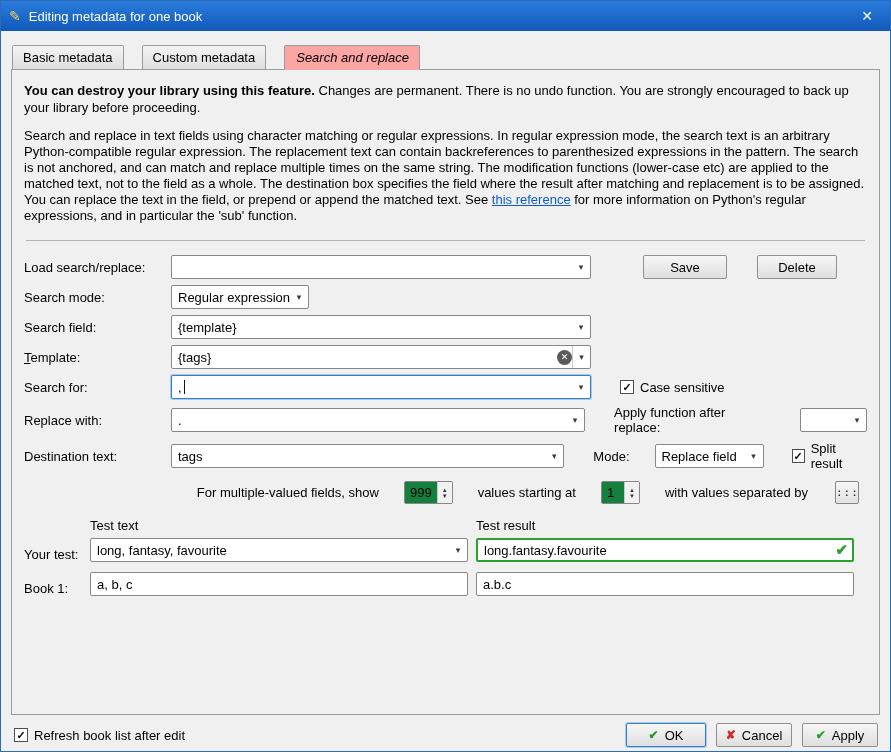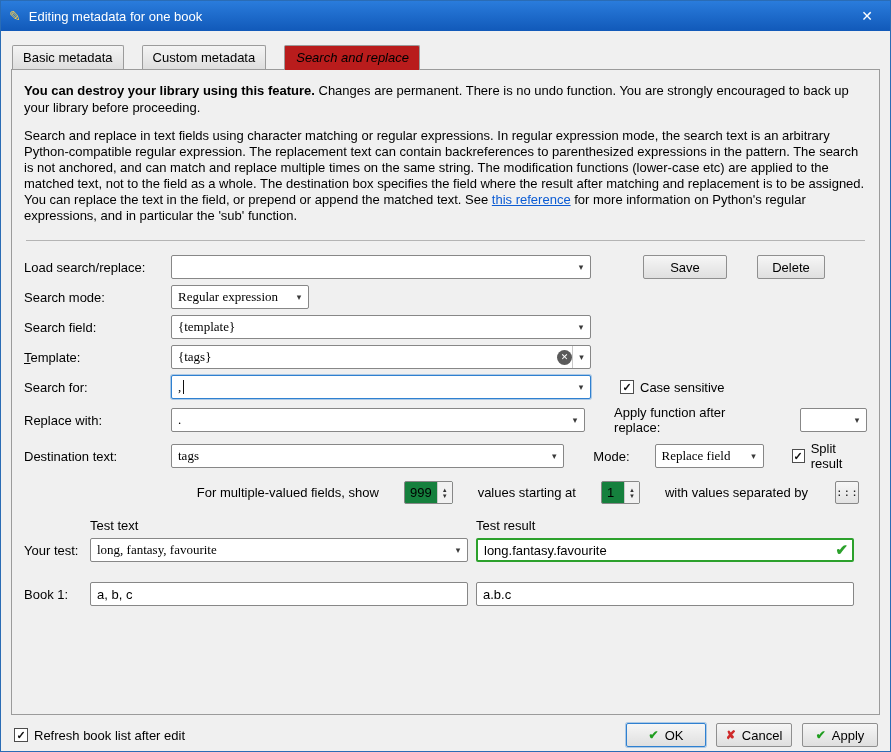--- a/index.html
+++ b/index.html
@@ -13,53 +13,53 @@
   .app-icon{ margin-right:8px; color:#ffd24a; font-size:14px; }
   .titlebar .title{ flex:1; }
   .close-btn{ width:46px; height:30px; display:flex; align-items:center; justify-content:center;
               font-size:14px; cursor:pointer; }
 
   
   .tabs{ display:flex; padding:13px 0 0 11px; position:relative; }
   .tab{ border:1px solid #9b9b9b; border-bottom:none; background:linear-gradient(#f4f4f4,#dddddd);
         padding:4px 10px 3px; margin-right:18px; font-size:13px; border-radius:2px 2px 0 0;
         position:relative; top:1px; cursor:pointer; }
-  .tab.active{ background:#b91c1c; font-style:italic; padding-bottom:5px; top:1px; z-index:3;padding-left:11px; }
+  .tab.active{ background:#fca5a5; font-style:italic; padding-bottom:5px; top:1px; z-index:3;padding-left:11px; }
 
   .panel{ margin:0 10px; border:1px solid #9b9b9b; background:#f0f0f0; height:646px;
           padding:12px 12px 0 12px; position:relative; z-index:2; }
 
   .warning{ font-size:13px; line-height:17px; margin-bottom:12px; }
   .desc{ font-size:13px; line-height:16px; margin-bottom:4px; }
   .link{ color:#0b5bd3; text-decoration:underline; cursor:pointer; }
   hr.sep{ border:none; border-top:1px solid #b4b4b4; margin:16px 2px 14px 2px; }
 
   
   .frow{ display:flex; align-items:center; margin-bottom:6px; font-size:13px;gap:19px; }
   .flabel{ width:128px; flex:0 0 128px; }
   .flabel.mnemo::first-letter{ text-decoration:underline; }
 
   .combo{ height:24px; background:#fff; border:1px solid #878787; border-radius:2px;
           display:flex; align-items:center; padding-left:6px; font-size:13px; cursor:pointer; }
-  .combo .ctext{ white-space:nowrap; overflow:hidden;font-family:Liberation Serif, serif; }
+  .combo .ctext{ white-space:nowrap; overflow:hidden; }
   .combo .carrow{ margin-left:auto; width:18px; flex:0 0 18px; text-align:center;
                   color:#3a3a3a; font-size:9px; }
   .combo.focused{ border:1px solid #2f80d0; box-shadow:0 0 0 1px rgba(47,128,208,.35); }
   .w-main{ width:420px; }
   .caret{ display:inline-block; width:1px; height:14px; background:#111; margin-left:2px; }
   .clear-icon{ width:15px; height:15px; flex:0 0 15px; border-radius:50%; background:#5a5a5a;
                color:#fff; font-size:9px; line-height:15px; text-align:center;
                margin-left:auto; cursor:pointer; }
   .clear-icon + .carrow{ margin-left:0; border-left:1px solid #c9c9c9; height:22px; line-height:22px; }
 
   .btn{ height:24px; border:1px solid #8f8f8f; border-radius:2px; font-size:13px;
         background:linear-gradient(#f6f6f6,#dfdfdf); cursor:pointer;
         font-family:"Liberation Sans", sans-serif; padding:0 10px; }
   .btn.save{ margin-left:33px; width:84px; }
-  .btn.delete{ margin-left:11px; width:68px; }
+  .btn.delete{ margin-left:11px; width:80px; }
 
   .checkbox{ display:flex; align-items:center; gap:6px; cursor:pointer; font-size:13px; }
   .checkbox .box{ width:14px; height:14px; border:1px solid #4d4d4d; background:#fff;
                   display:flex; align-items:center; justify-content:center; }
   .checkbox .mark{ font-size:11px; font-weight:bold; color:#111; line-height:1; }
 
   .spinner{ display:inline-flex; align-items:stretch; border:1px solid #878787; background:#15803d;
             height:23px; border-radius:2px; margin:0 6px; }
   .spinner .val{ padding:0 5px; display:flex; align-items:center; font-size:13px; min-width:22px; }
   .spinner .arrows{ display:flex; flex-direction:column; justify-content:center; width:15px;
@@ -69,21 +69,21 @@
   .multirow{ justify-content:flex-end; padding-right:8px; margin-top:10px; }
   .sep-btn{ width:24px; height:23px; margin-left:8px; border:1px solid #878787; border-radius:2px;
             background:linear-gradient(#f6f6f6,#e2e2e2); font-size:11px; letter-spacing:1px;
             cursor:pointer; color:#222; font-family:"DejaVu Sans Mono", monospace; }
 
   
   .theaders{ display:flex; font-size:13px; margin:14px 0 5px 0; }
   .tlabel{ width:66px; flex:0 0 66px; font-size:13px; }
   .col1{ width:378px; flex:0 0 378px; margin-right:8px; }
   .col2{ width:378px; flex:0 0 378px; }
-  .trow{ display:flex; align-items:center; margin-bottom:20px; }
+  .trow{ display:flex; align-items:flex-end; margin-bottom:10px; }
   .field{ height:24px; background:#fff; border:1px solid #878787; border-radius:2px;
           display:flex; align-items:center; padding-left:6px; font-size:13px; }
   .field.success{ border:2px solid #2ca12c; }
   .check-icon{ margin-left:auto; margin-right:4px; color:#2ca12c; font-weight:bold; font-size:15px; }
 
   
   .footer{ height:40px; display:flex; align-items:center; padding:0 12px 0 13px; }
   .footer .spacer{ flex:1; }
   .btn.dlg{ display:flex; align-items:center; justify-content:center; gap:6px; margin-left:10px; }
   .btn.dlg.ok{ width:80px; border:1px solid #2f80d0; box-shadow:0 0 0 1px rgba(47,128,208,.35); }

